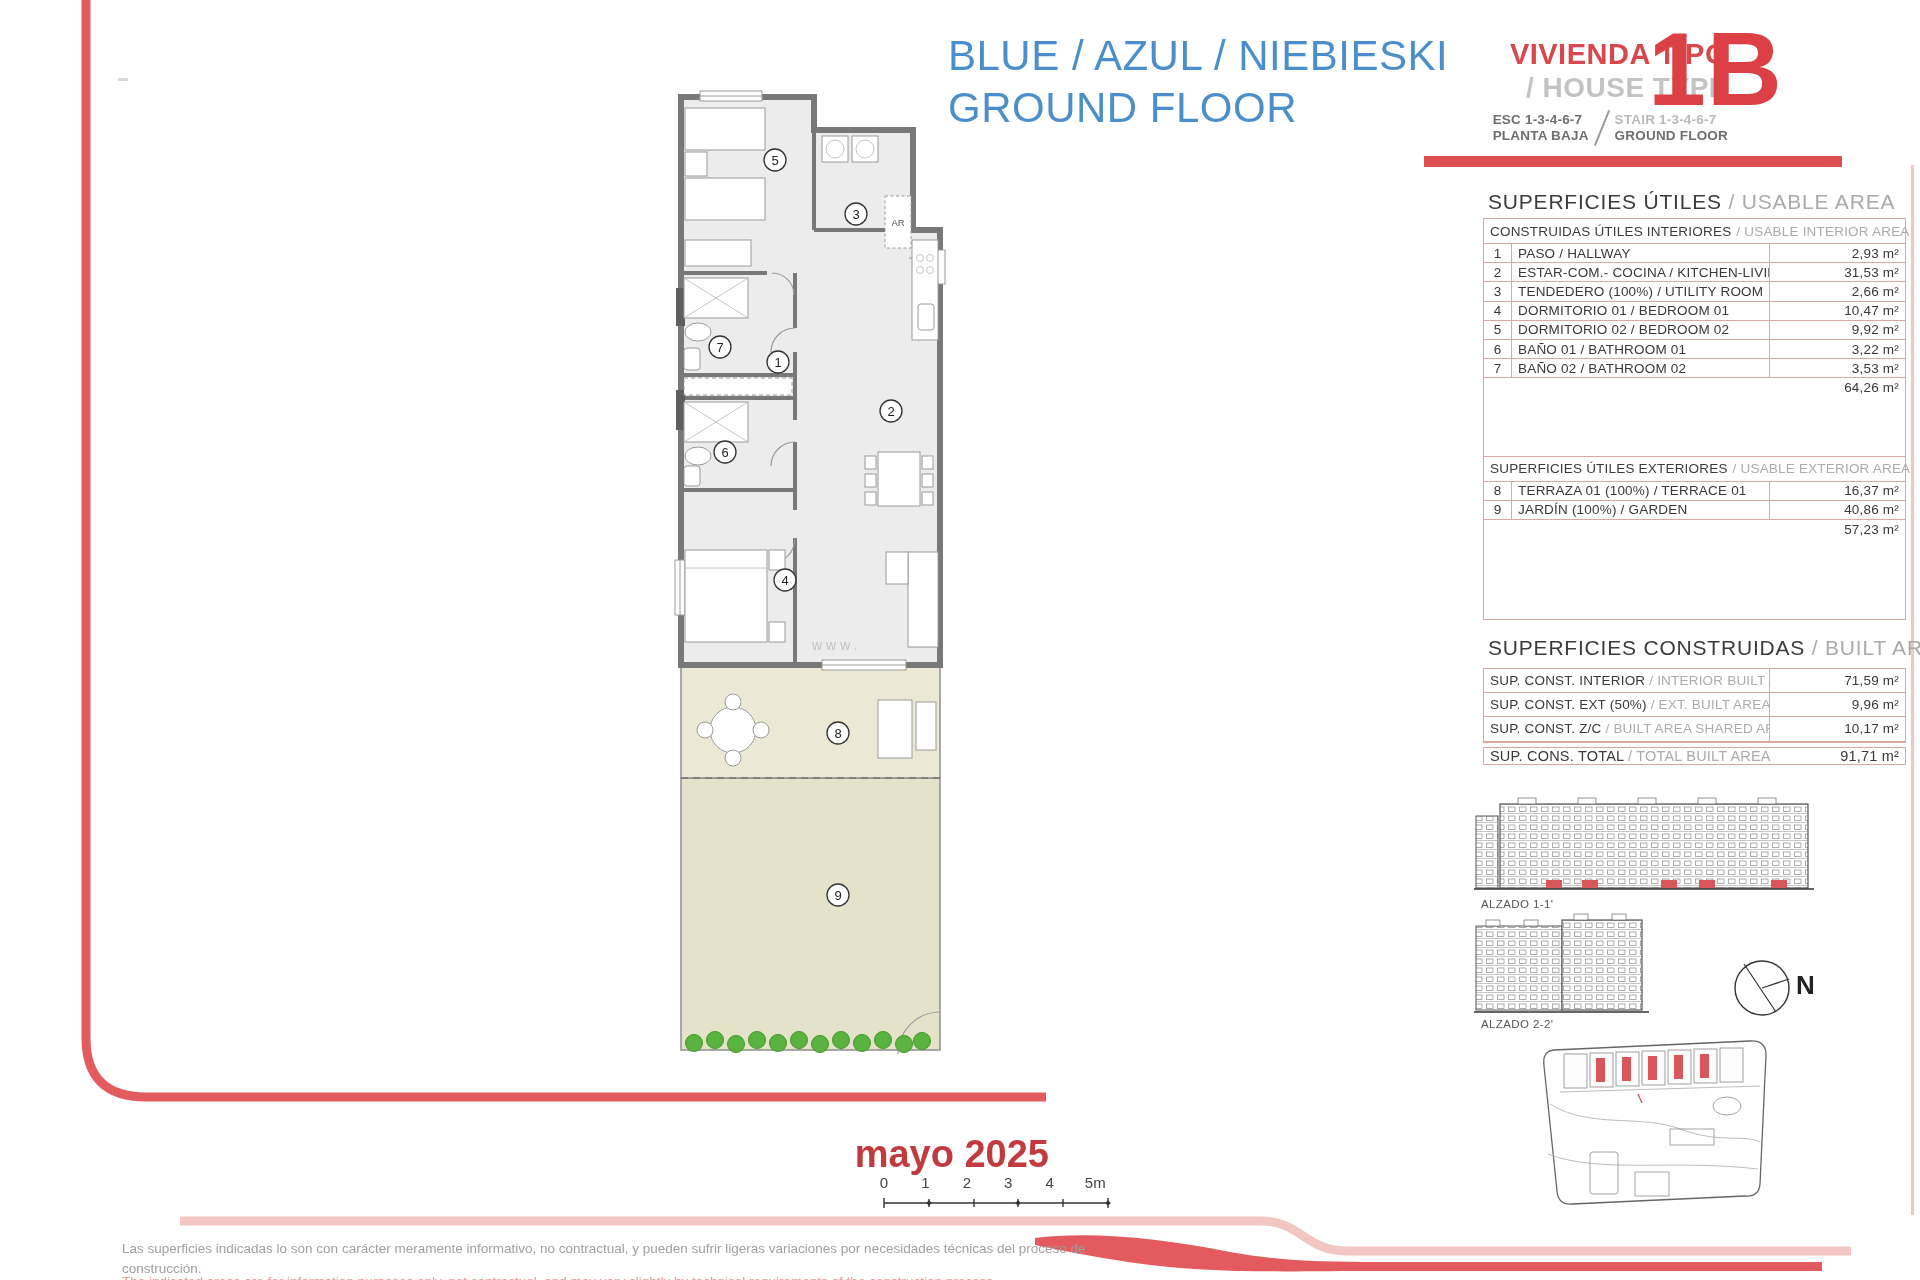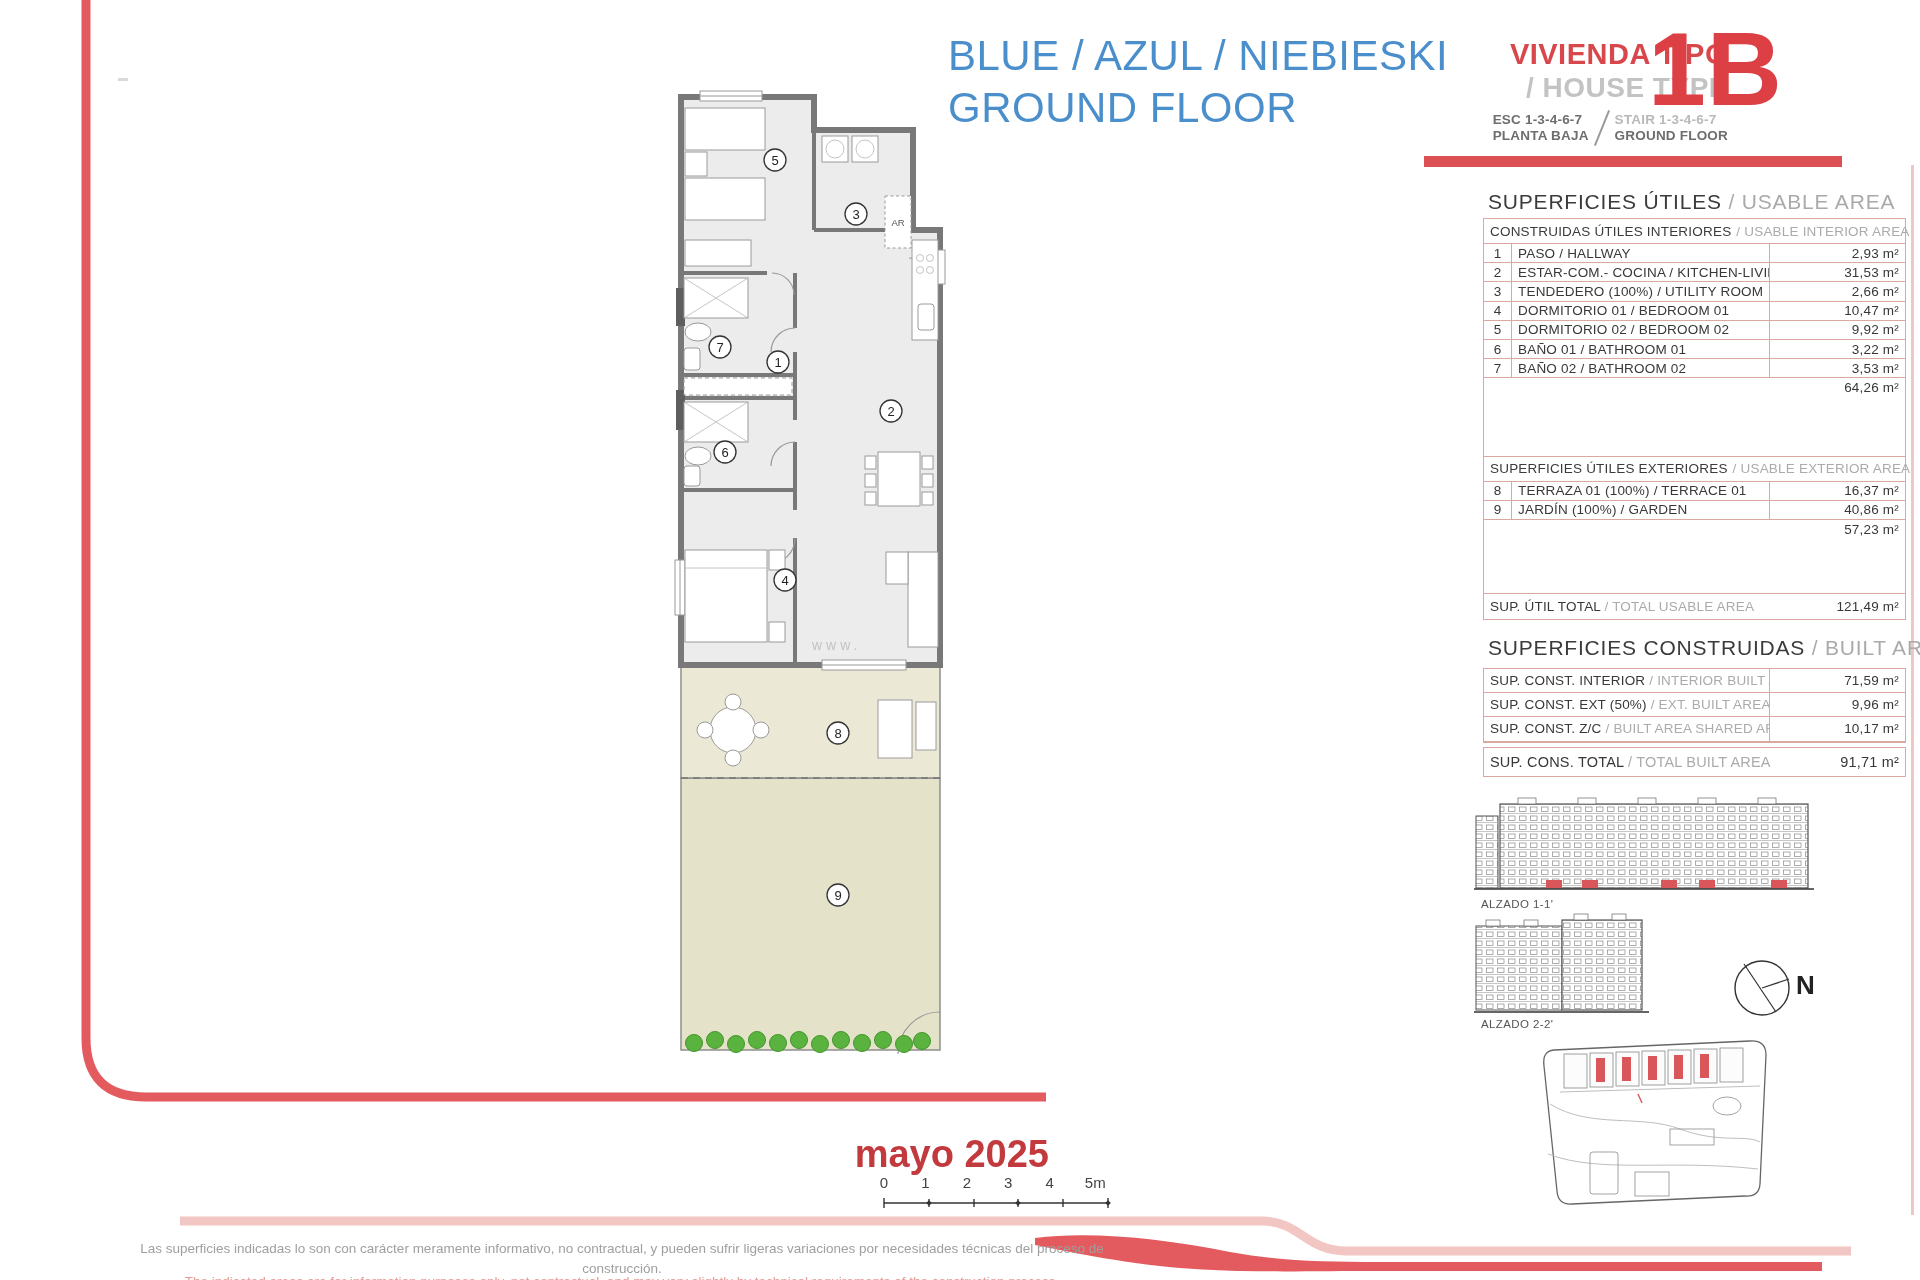--- a/index.html
+++ b/index.html
@@ -39,21 +39,21 @@
   .spacer-fixed{height:58px;} .spacer-grow{flex:1;}
   .row.total{height:26px;border-bottom:none;border-top:1px solid #d9a89f;}
   .t-label{flex:1;padding-left:6px;white-space:nowrap;}
   .t-label .en,.b-en{color:#ababab;}
   .b-row .c-desc{padding-left:6px;}
   
   .mayo{left:849px;top:1112px;width:200px;text-align:right;font-size:38px;font-weight:700;color:#c23a3e;margin-top:21px;}
   .scale-nums{left:884px;top:1174px;width:228px;display:flex;justify-content:space-between;font-size:15px;color:#444;}
   .scale-nums span{display:inline-block;transform:translateX(-50%);}
   .scale-nums span:last-child{transform:translateX(-30%);}
-  .disc{left:122px;width:1000px;font-size:13.5px;line-height:20px;color:#9f9f9f;white-space:nowrap;text-align:center;}
+  .disc{left:122px;width:1000px;font-size:13.5px;line-height:20px;color:#9f9f9f;white-space:nowrap;}
   .disc-en{color:#e89a96;}
   .elev-label{font-size:11.5px;color:#555;letter-spacing:.4px;}
   .north-n{font-size:26px;font-weight:700;color:#222;}
 </style>
 </head>
 <body>
 
 <div class="sheet">
 
   <svg class="abs" style="left:0;top:0" width="1920" height="1280" viewBox="0 0 1920 1280">
@@ -323,27 +323,20 @@
           <span class="c-desc">JARDÍN (100%) / GARDEN</span>
           <span class="c-val">40,86 m²</span>
         </div>
       </div>
     <div class="row subtotal">
       <span class="c-num"></span>
         <span class="c-desc"></span>
       <span class="c-val">57,23 m²</span>
     </div>
     <div class="spacer-grow"></div>
-    <div class="row total">
-      <span class="t-label">
-        <span class="es">SUP. ÚTIL TOTAL</span>
-        <span class="en">/ TOTAL USABLE AREA</span>
-      </span>
-      <span class="c-val" style="border-left:none">121,49 m²</span>
-    </div>
   </div>
 
   <div class="abs tbl-title" style="top:636px">
     <span class="es">SUPERFICIES CONSTRUIDAS</span>
     <span class="en">/ BUILT AREA</span>
   </div>
 
   <div class="abs tbox" style="top:668px;height:75px;">
     <div>
 
@@ -357,21 +350,21 @@
           <span class="c-val">9,96 m²</span>
         </div>
 
         <div class="row b-row" style="height:24.2px">
           <span class="c-desc"><span>SUP. CONST. Z/C</span> <span class="b-en">/ BUILT AREA SHARED AREAS</span></span>
           <span class="c-val">10,17 m²</span>
         </div>
       </div>
   </div>
 
-  <div class="abs tbox" style="top:747px;height:30px;font-size:14.5px;">
+  <div class="abs tbox" style="top:747px;height:18px;font-size:14.5px;">
     <div class="row" style="height:28px;border-bottom:none;">
       <span class="t-label">
         <span>SUP. CONS. TOTAL</span>
         <span class="b-en">/ TOTAL BUILT AREA</span>
       </span>
       <span class="c-val" style="border-left:none">91,71 m²</span>
     </div>
   </div>
 
   <svg class="abs" style="left:1474px;top:796px" width="345" height="100" viewBox="0 0 345 100">

